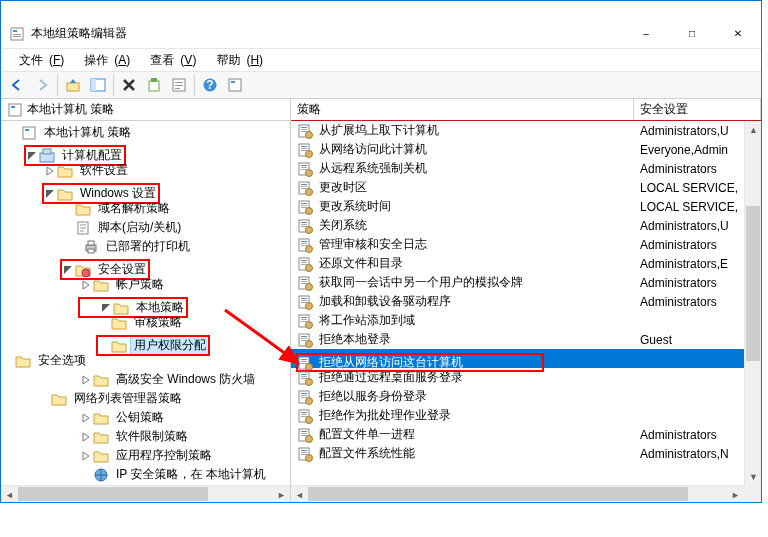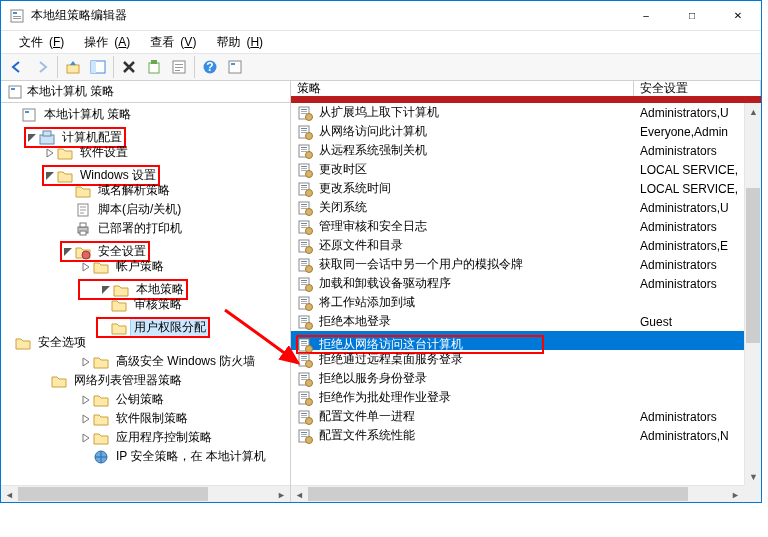--- a/index.html
+++ b/index.html
@@ -1,18 +1,18 @@
 <!DOCTYPE html>
 <html><head>
 <meta charset="utf-8">
 <style>
   *{box-sizing:border-box;margin:0;padding:0;font-family:"Microsoft YaHei","Segoe UI",Tahoma,sans-serif;font-size:12px;color:#000;}
   body{background:#fff;width:768px;height:537px;overflow:hidden;position:relative;}
   .window{position:absolute;left:0;top:0;width:762px;height:503px;border:1px solid #0078d7;background:#fff;display:flex;flex-direction:column;}
-  .titlebar{height:30px;display:flex;align-items:center;padding:0 0 0 8px;background:#fff;border-bottom:1px solid #e5e5e5;}
+  .titlebar{height:30px;display:flex;align-items:center;padding:0 0 0 8px;background:#fff;border-bottom:1px solid #e5e5e5;margin-top:18px;}
   .titlebar .ico{width:16px;height:16px;margin-right:6px;display:flex;align-items:center;justify-content:center;}
   .title-text{flex:1;}
   .winbtn{width:46px;height:30px;display:flex;align-items:center;justify-content:center;font-family:Segoe UI Symbol,sans-serif;font-size:10px;}
   .winbtn.close{color:#000;}
   .menubar{height:22px;display:flex;align-items:center;padding:0 6px;gap:2px;}
   .menubar span{padding:2px 6px;}
   .menubar u{text-decoration:underline;}
   .toolbar{height:28px;border-top:1px solid #e5e5e5;border-bottom:1px solid #d0d0d0;background:#f7f7f7;display:flex;align-items:center;padding:0 4px;gap:1px;}
   .tbtn{width:24px;height:24px;display:flex;align-items:center;justify-content:center;border:1px solid transparent;}
   .tbtn.disabled{opacity:.4;}
@@ -20,21 +20,21 @@
   .body{flex:1;display:flex;min-height:0;}
   .tree-pane{width:290px;border-right:1px solid #d0d0d0;display:flex;flex-direction:column;position:relative;}
   .tree-header{height:22px;border-bottom:1px solid #d0d0d0;background:#fff;display:flex;align-items:center;padding-left:6px;}
   .tree{flex:1;overflow:auto;padding:2px 0;position:relative;}
   .node{display:flex;align-items:center;height:19px;white-space:nowrap;}
   .tw{width:14px;height:14px;display:inline-flex;align-items:center;justify-content:center;font-size:10px;color:#666;cursor:pointer;}
   .nico{width:16px;height:16px;display:inline-flex;align-items:center;justify-content:center;margin-right:4px;}
   .nlabel{padding:1px 3px;}
   .redbox{outline:2px solid #ff0000;outline-offset:-1px;margin-top:8px;}
   .list-pane{flex:1;display:flex;flex-direction:column;min-width:0;position:relative;}
-  .list-header{height:22px;display:flex;border-bottom:7px solid #b91c1c;}
+  .list-header{height:22px;display:flex;border-bottom:1px solid #b91c1c;}
   .col-h{border-right:1px solid #e5e5e5;display:flex;align-items:center;padding:0 6px;background:#fff;position:relative;}
   .col-h::after{content:"";position:absolute;right:-1px;top:0;bottom:0;width:1px;background:#d0d0d0;}
   .list{flex:1;overflow:auto;position:relative;}
   .row{height:19px;display:flex;align-items:center;white-space:nowrap;}
   .row.sel{background:#0078d7;color:#fff;}
   .row.sel *{color:#fff;}
   .c0{width:343px;display:flex;align-items:center;padding-left:6px;}
   .c1{flex:1;padding-left:6px;overflow:hidden;text-overflow:ellipsis;}
   .pico{width:16px;height:16px;display:inline-flex;align-items:center;justify-content:center;margin-right:6px;}
   
@@ -214,21 +214,21 @@
           <div class="node" style="padding-left: 60px;">
             <span class="tw"></span>
             <span class="nico">
               <svg width="16" height="16">
                 <rect x="3" y="2" width="10" height="12" fill="#fff" stroke="#888"></rect>
                 <path d="M5 5h6M5 8h6M5 11h4" stroke="#999"></path>
               </svg>
             </span>
             <span class="nlabel">脚本(启动/关机)</span>
           </div>
-          <div class="node" style="padding-left: 60px;">
+          <div class="node" style="padding-left: 60px; margin-left: 8px;">
             <span class="tw"></span>
             <span class="nico">
               <svg width="16" height="16">
                 <rect x="3" y="6" width="10" height="6" fill="#c8c8c8" stroke="#777"></rect>
                 <rect x="5" y="2" width="6" height="4" fill="#fff" stroke="#777"></rect>
                 <rect x="5" y="10" width="6" height="4" fill="#fff" stroke="#777"></rect>
               </svg>
             </span>
             <span class="nlabel">已部署的打印机</span>
           </div>

